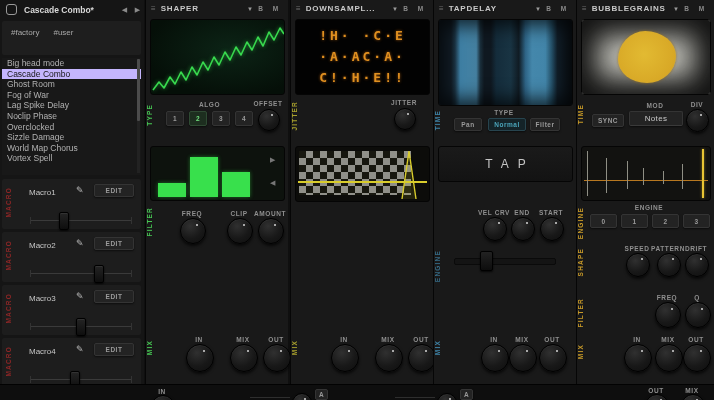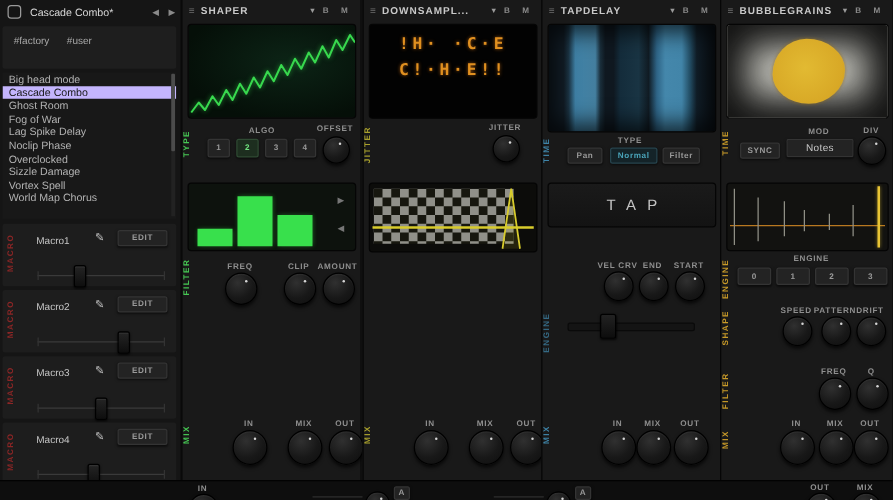--- a/index.html
+++ b/index.html
@@ -37,21 +37,21 @@
   .btn.sel-green{background:#1d2e1f;color:#6fe07d;border-color:#2f4a33}
   .btn.sel-blue{background:#142328;color:#4aa4ba;border-color:#27444e}
   .screen{
     position:absolute;left:4px;width:135px;border-radius:3px;border:1px solid #050505;
     overflow:hidden;box-sizing:border-box;background:#0c0c0c;
   }
   
   #sidebar{position:absolute;left:0;top:0;width:144px;height:384px;background:#151515}
   .b-head{position:absolute;left:0;top:0;width:144px;height:19px;display:flex;align-items:center}
   .home-ic{width:9px;height:9px;border:1.5px solid #9a9a9a;border-radius:3px;margin:0 7px 0 6px}
-  .b-title{font-size:8.5px;font-weight:normal;color:#d8d8d8;flex:1}
+  .b-title{font-size:8.5px;font-weight:bold;color:#d8d8d8;flex:1}
   .nav-arrow{font-size:7px;color:#8a8a8a;width:13px;text-align:center}
   .tagbox{position:absolute;left:2px;top:21px;width:139px;height:34px;background:#1e1e1e;border-radius:2px;box-sizing:border-box;padding:7px 9px;display:flex;gap:14px}
   .tag{font-size:8px;color:#a8a8a8}
   .plist{position:absolute;left:2px;top:58px;width:139px;height:117px;background:#181818;overflow:hidden}
   .preset{height:10.6px;line-height:10.6px;font-size:8.5px;color:#b2b2b2;padding-left:5px;white-space:nowrap}
   .preset.sel{background:#c4b5fd;color:#161616}
   .ptrack{position:absolute;right:1px;top:1px;width:3px;height:114px;background:#222}
   .pthumb{position:absolute;right:1px;top:1px;width:3px;height:62px;background:#4c4c4c;border-radius:1px}
   .macro{position:absolute;left:2px;width:139px;height:50px;background:#1d1d1d;border-radius:2px}
   .macro .side{left:3px;top:8px}
@@ -126,22 +126,22 @@
   </div>
   <div class="plist">
     <div class="preset">Big head mode</div>
     <div class="preset sel">Cascade Combo</div>
     <div class="preset">Ghost Room</div>
     <div class="preset">Fog of War</div>
     <div class="preset">Lag Spike Delay</div>
     <div class="preset">Noclip Phase</div>
     <div class="preset">Overclocked</div>
     <div class="preset">Sizzle Damage</div>
+    <div class="preset">World Map Chorus</div>
     <div class="preset">Vortex Spell</div>
-    <div class="preset">World Map Chorus</div>
     <div class="ptrack"></div>
     <div class="pthumb"></div>
   </div>
 
   <div class="macro" style="top:179px">
     <div class="side c-red">MACRO</div>
     <div class="mname">Macro1</div>
     <div class="pencil">✎</div>
     <div class="btn editbtn">EDIT</div>
     <div class="mtrack">
@@ -224,20 +224,21 @@
 <div class="lane" style="left:290px;width:143px">
   <div class="lane-head">
     <span class="drag-ic">≡</span>
     <span class="lane-title">DOWNSAMPL...</span>
     <span class="tri-ic">▼</span>
     <span class="bm">B</span>
     <span class="bm">M</span>
   </div>
   <div class="screen" style="top:19px;height:76px;background:#020202;padding-top:5px">
     <div class="pixrow">!H· ·C·E</div>
+    <div class="pixrow">·A·AC·A·</div>
     <div class="pixrow">C!·H·E!!</div>
   </div>
   <div class="side c-olive" style="top:101px">JITTER</div>
   <div class="lbl" style="left:88px;top:99px;width:50px">JITTER</div>
   <div class="knob" style="left:103px;top:108px;width:20px;height:20px"></div>
   <div class="screen" style="top:146px;height:56px;background:#0c0c0a">
     <div class="checker"></div>
     <div class="hline-y"></div>
     <svg width="135" height="54" viewBox="0 0 135 54" style="position:absolute;left:0;top:0;z-index:4">
       <polyline points="106,52 113,4 120,52" fill="rgba(216,204,44,0.12)" stroke="#d8cc2c" stroke-width="1.4"></polyline>

